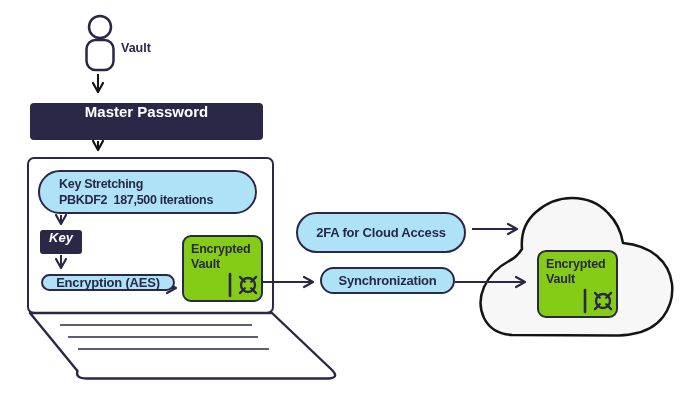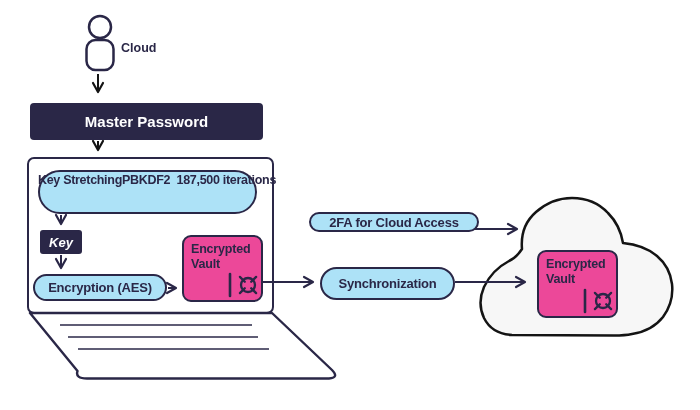--- a/index.html
+++ b/index.html
@@ -6,34 +6,34 @@
   .canvas{
     position:relative;width:700px;height:410px;background:#ffffff;
     font-family:"Liberation Sans",sans-serif;font-weight:bold;color:#2a2747;
     overflow:hidden;
   }
   .layer{position:absolute;left:0;top:0;}
   .abs{position:absolute;box-sizing:border-box;}
   .lbl{position:absolute;font-size:12.5px;}
   .dark{
     background:#2a2747;color:#ffffff;border-radius:4px;
-    display:flex;align-items:center;justify-content:center;
+    display:flex;justify-content:center;
   }
   .pill{
     background:#ade2f7;border:2px solid #2a2747;border-radius:999px;
     display:flex;align-items:center;justify-content:center;
     font-size:13px;letter-spacing:-0.2px;
   }
   .pill.multiline{
-    flex-direction:row;align-items:flex-start;justify-content:center;
+    flex-direction:column;align-items:flex-start;justify-content:center;
     padding-left:19px;font-size:12.5px;line-height:16px;white-space:pre;
     letter-spacing:-0.3px;
   }
   .vault{
-    background:#ec4899;border:2px solid #2a2747;border-radius:9px;
+    background:#84cc16;border:2px solid #2a2747;border-radius:9px;
     font-size:12.5px;line-height:15px;letter-spacing:-0.2px;
   }
   .vault .vault-text{padding:5px 7px;width:62px;}
   .vault .dial{position:absolute;}
   .master-text{font-size:15px;}
   .key-text{font-size:13px;font-style:italic;}
 </style>
 </head>
 <body>
 
@@ -77,56 +77,56 @@
     <line x1="168" y1="288" x2="176" y2="288" stroke="#2a2747" stroke-width="2" marker-end="url(#vNavy)"></line>
     <line x1="263" y1="282" x2="313" y2="282" stroke="#2a2747" stroke-width="2" marker-end="url(#vNavy)"></line>
     <line x1="472" y1="229" x2="517" y2="229" stroke="#2a2747" stroke-width="2" marker-end="url(#vNavy)"></line>
     <line x1="455" y1="282" x2="525" y2="282" stroke="#2a2747" stroke-width="2" marker-end="url(#vNavy)"></line>
   </svg>
 
   <svg class="abs" style="left:83px;top:12px;" width="36" height="60" viewBox="0 0 36 60">
     <circle cx="17" cy="15" r="11" fill="none" stroke="#2a2747" stroke-width="2.5"></circle>
     <rect x="3.5" y="28" width="27" height="30" rx="9" fill="none" stroke="#2a2747" stroke-width="2.5"></rect>
   </svg>
-  <div class="lbl" style="left:121px;top:41px;">Cloud</div>
+  <div class="lbl" style="left:121px;top:41px;">Vault</div>
 
   <div class="abs dark" style="left:30px;top:103px;width:233px;height:37px;">
     <span class="master-text">Master Password</span>
   </div>
 
   <div class="abs pill multiline" style="left:38px;top:170px;width:219px;height:44px;border-radius:22px;">
     <span>Key Stretching</span>
     <span>PBKDF2  187,500 iterations</span>
   </div>
 
   <div class="abs dark" style="left:40px;top:230px;width:42px;height:24px;border-radius:3px;">
     <span class="key-text">Key</span>
   </div>
 
-  <div class="abs pill" style="left:33px;top:274px;width:134px;height:27px;">
+  <div class="abs pill" style="left:41px;top:274px;width:134px;height:17px;">
     <span>Encryption (AES)</span>
   </div>
 
   <div class="abs vault" style="left:182px;top:235px;width:81px;height:67px;">
     <div class="vault-text">Encrypted Vault</div>
     <svg class="dial" style="left:40px;top:34px;" width="38" height="30" viewBox="0 0 38 30">
       <line x1="6" y1="3" x2="6" y2="25" stroke="#2a2747" stroke-width="2.6" stroke-linecap="round"></line>
       <circle cx="24" cy="14" r="7" fill="none" stroke="#2a2747" stroke-width="2.3"></circle>
       <line x1="15.9" y1="5.9" x2="20.8" y2="10.8" stroke="#2a2747" stroke-width="2.3" stroke-linecap="round"></line>
       <line x1="32.1" y1="5.9" x2="27.2" y2="10.8" stroke="#2a2747" stroke-width="2.3" stroke-linecap="round"></line>
       <line x1="15.9" y1="22.1" x2="20.8" y2="17.2" stroke="#2a2747" stroke-width="2.3" stroke-linecap="round"></line>
       <line x1="32.1" y1="22.1" x2="27.2" y2="17.2" stroke="#2a2747" stroke-width="2.3" stroke-linecap="round"></line>
     </svg>
   </div>
 
-  <div class="abs pill" style="left:309px;top:212px;width:170px;height:20px;">
+  <div class="abs pill" style="left:296px;top:212px;width:170px;height:41px;">
     <span>2FA for Cloud Access</span>
   </div>
 
-  <div class="abs pill" style="left:320px;top:267px;width:135px;height:33px;">
+  <div class="abs pill" style="left:320px;top:267px;width:135px;height:27px;">
     <span>Synchronization</span>
   </div>
 
   <div class="abs vault" style="left:537px;top:250px;width:81px;height:68px;">
     <div class="vault-text">Encrypted Vault</div>
     <svg class="dial" style="left:40px;top:35px;" width="38" height="30" viewBox="0 0 38 30">
       <line x1="6" y1="3" x2="6" y2="25" stroke="#2a2747" stroke-width="2.6" stroke-linecap="round"></line>
       <circle cx="24" cy="14" r="7" fill="none" stroke="#2a2747" stroke-width="2.3"></circle>
       <line x1="15.9" y1="5.9" x2="20.8" y2="10.8" stroke="#2a2747" stroke-width="2.3" stroke-linecap="round"></line>
       <line x1="32.1" y1="5.9" x2="27.2" y2="10.8" stroke="#2a2747" stroke-width="2.3" stroke-linecap="round"></line>

